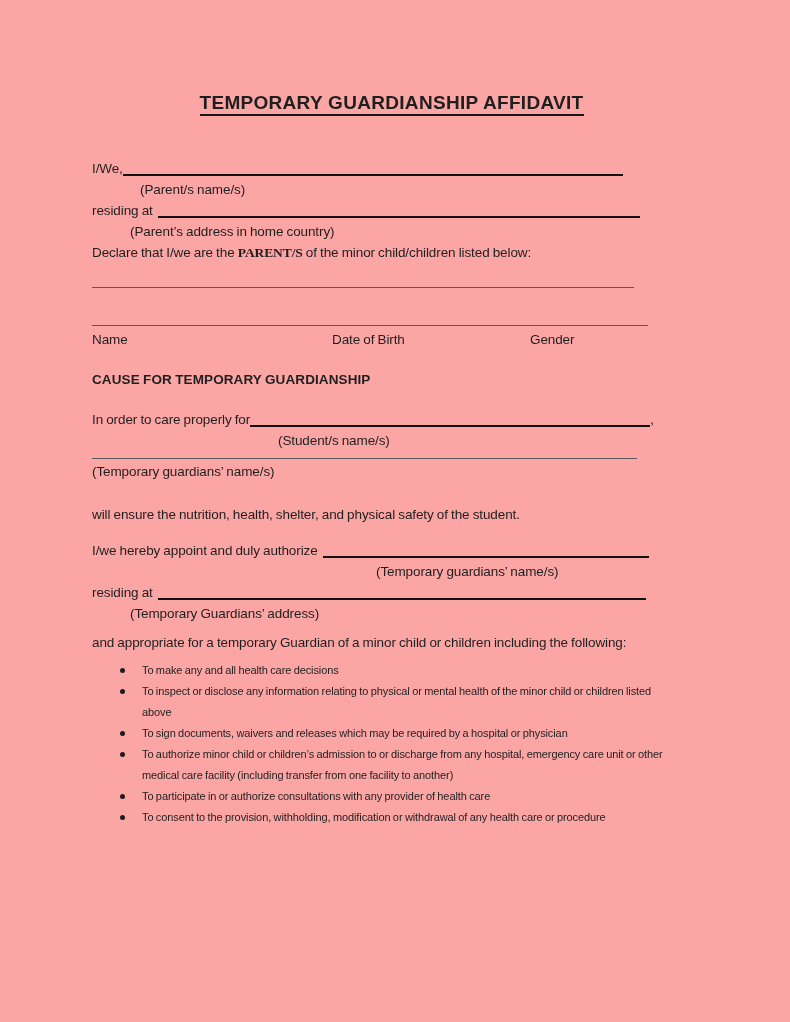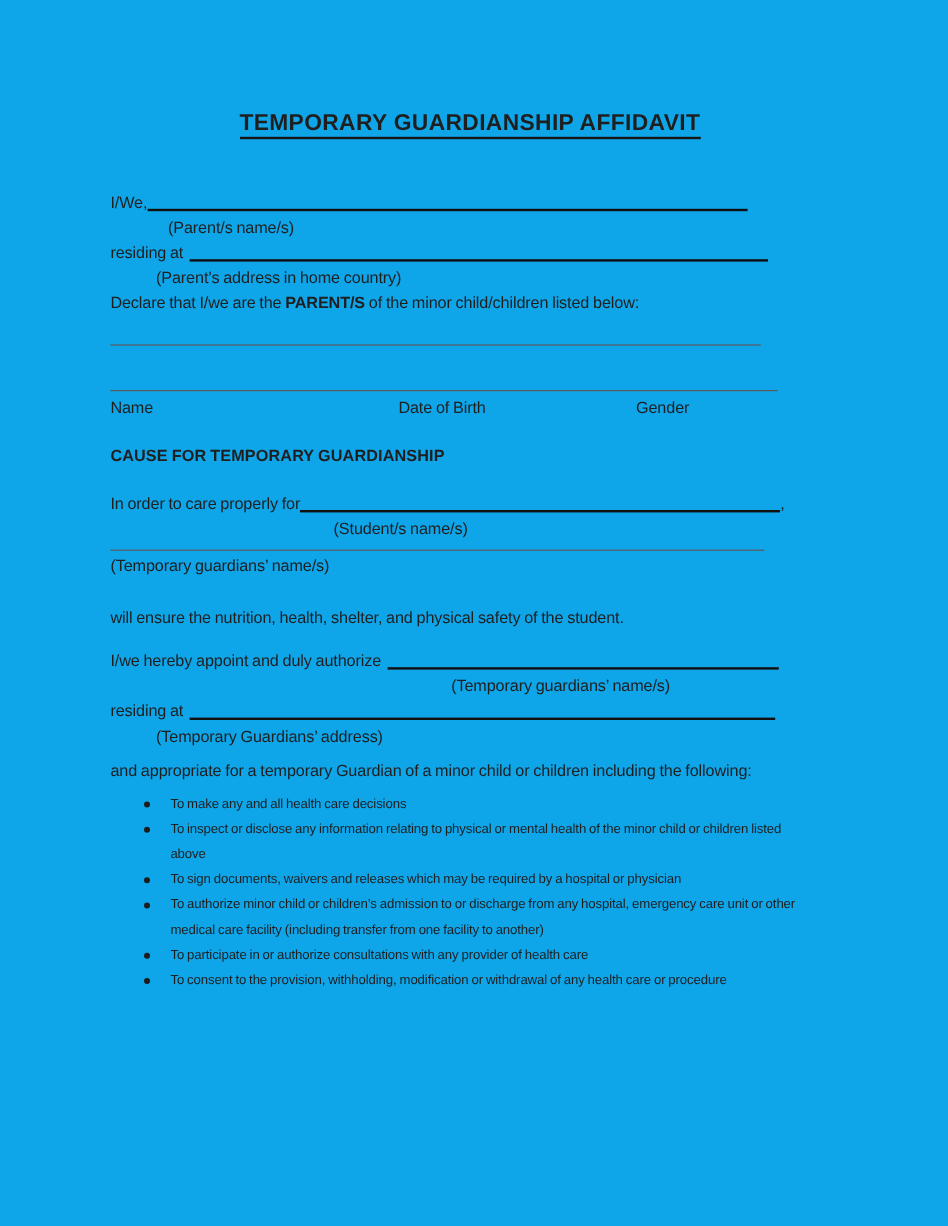--- a/index.html
+++ b/index.html
@@ -6,21 +6,21 @@
   html,body { background:#ffffff; }
   body {
     width:790px; height:1022px;
     font-family:"Liberation Sans","DejaVu Sans",sans-serif;
     color:#1f1f1f;
     -webkit-font-smoothing:antialiased;
   }
   .page {
     position:relative;
     width:790px; height:1022px;
-    background:#0ea5e9;
+    background:#fca5a5;
     padding:91px 99px 0 92px;
     overflow:hidden;
   }
   .title {
     text-align:center;
     font-size:19px;
     font-weight:bold;
     line-height:23px;
     letter-spacing:0.3px;
   }
@@ -86,21 +86,21 @@
     word-spacing:-0.5px;
   }
   .bullets li::before {
     content:"";
     position:absolute;
     left:2px; top:8px;
     width:5px; height:5px;
     border-radius:50%;
     background:#1c1c1c;
   }
-  .b { font-weight:bold; }
+  .b { font-weight:bold;font-family:Liberation Serif, serif; }
 </style>
 </head>
 <body>
 
 <div class="page">
 
   <h1 class="title"><span class="title-text">TEMPORARY GUARDIANSHIP AFFIDAVIT</span></h1>
 
   <div class="row mt44">
     <span>I/We,</span><span class="blank bw500"></span>

